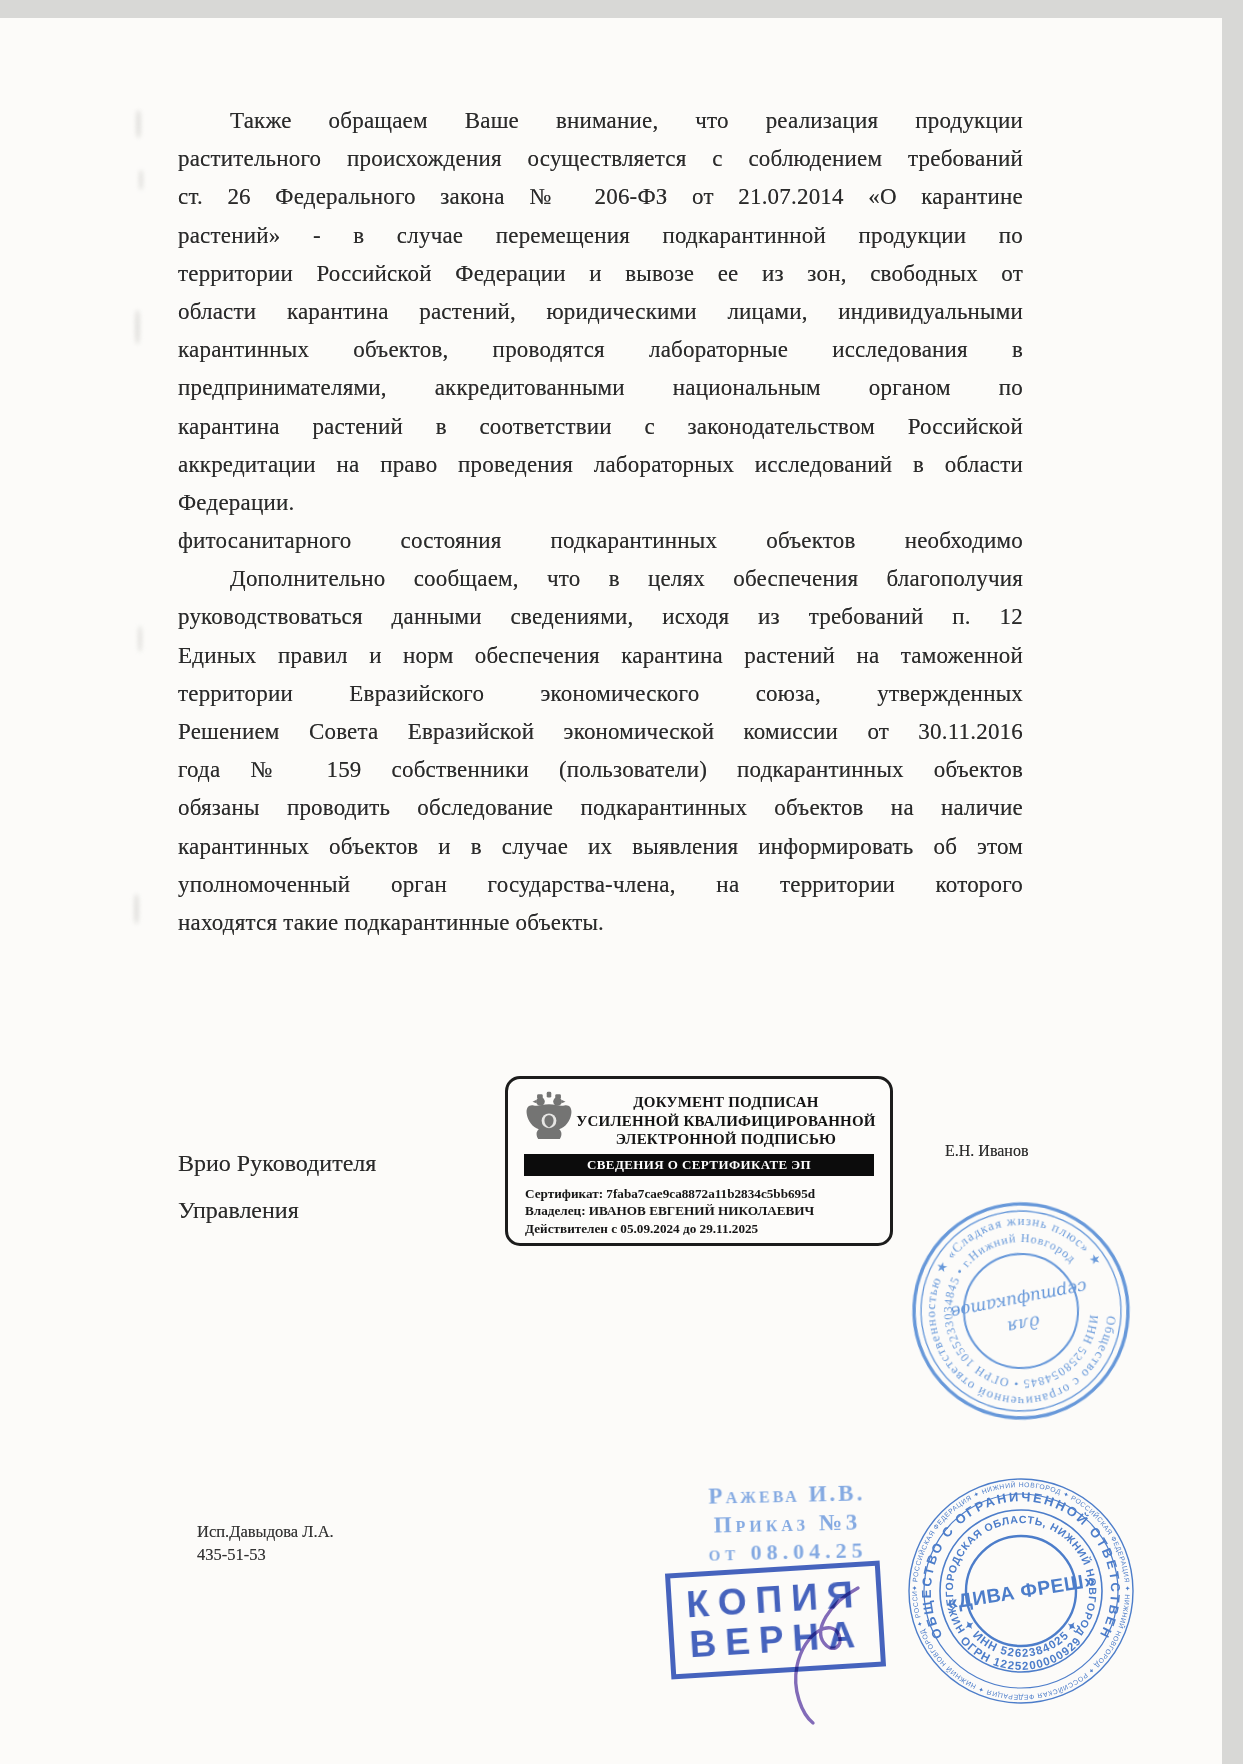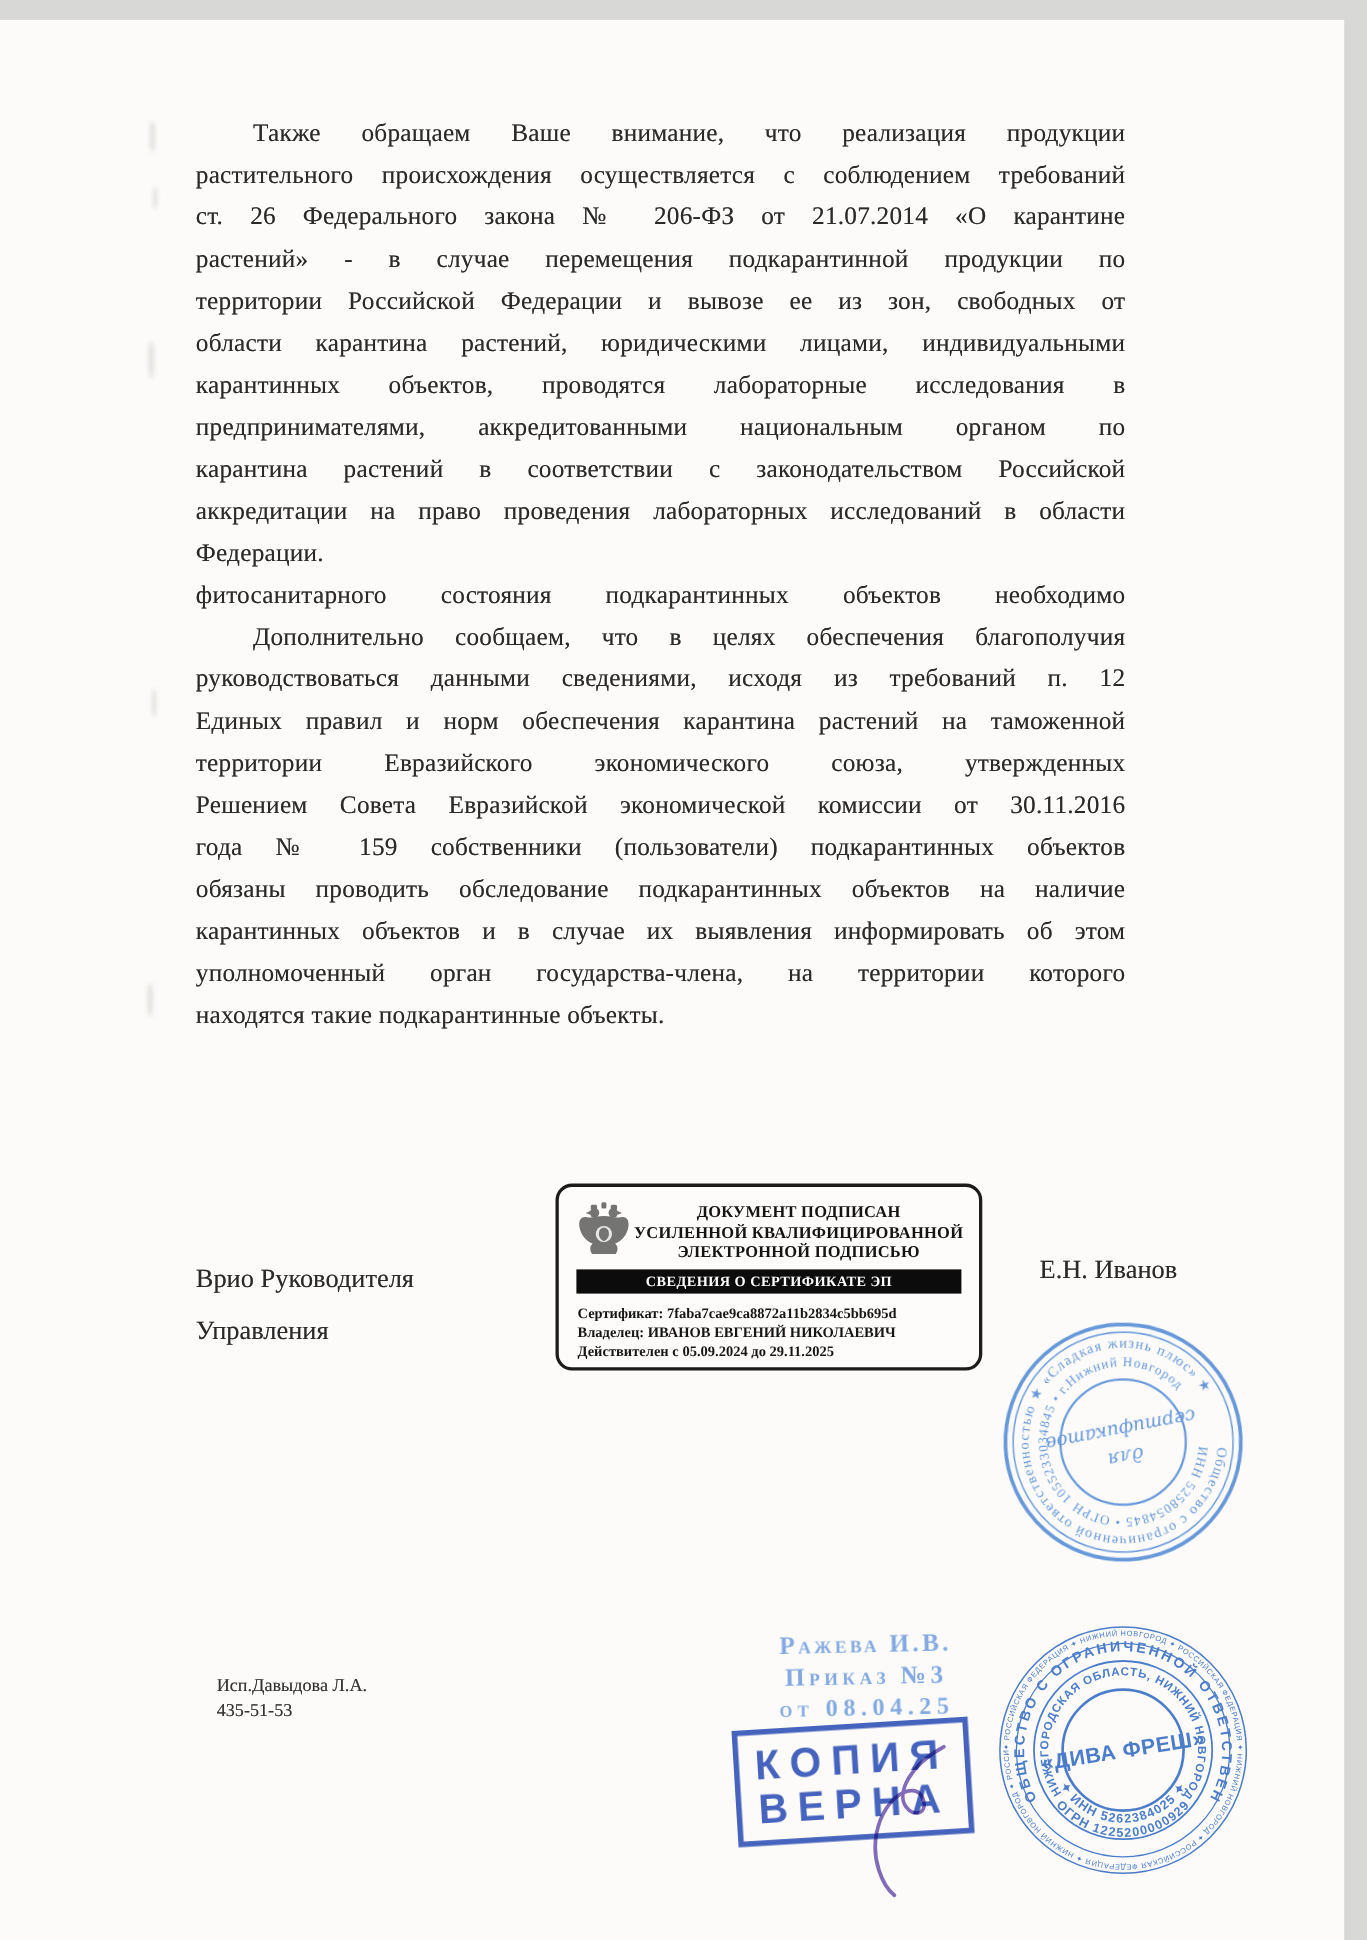--- a/index.html
+++ b/index.html
@@ -14,28 +14,28 @@
   .para .line{
     font-size:23px; line-height:38.2px; height:38.2px;
     text-align:justify; text-align-last:justify;
     color:#2a2a2a; letter-spacing:.2px; white-space:nowrap; overflow:visible;
     text-shadow:0 0 .6px rgba(40,40,40,.55);
   }
   .para .line.first{text-indent:52px;}
   .para .line.last{text-align-last:left;}
   
   .position-block{position:absolute; left:178px; top:1122px; font-size:24px; line-height:47px; color:#2a2a2a; text-shadow:0 0 .6px rgba(40,40,40,.5);}
-  .signer-name{position:absolute; left:945px; top:1124px; font-size:24px; color:#2a2a2a; text-shadow:0 0 .6px rgba(40,40,40,.5);}
+  .signer-name{position:absolute; left:945px; top:1124px; font-size:16px; color:#2a2a2a; text-shadow:0 0 .6px rgba(40,40,40,.5);}
   
   .esign{
     position:absolute; left:505px; top:1058px; width:388px; height:170px;
     border:3px solid #1c1c1c; border-radius:15px; box-sizing:border-box;
     background:rgba(255,255,255,.25);
   }
-  .esign-head{display:flex; align-items:center; padding:11px 12px 0 16px;}
+  .esign-head{display:flex; align-items:flex-start; padding:11px 12px 0 16px;}
   .eagle{width:50px; height:56px; flex:0 0 auto; opacity:.78; filter:blur(.3px);}
   .esign-title{flex:1; text-align:center; font-size:15px; line-height:18.5px; font-weight:600; color:#141414; padding-top:3px; letter-spacing:.2px;}
   .esign-banner{
     margin:5px 16px 0 16px; height:22px; background:#0c0c0c; color:#fff;
     font-size:13px; font-weight:bold; text-align:center; line-height:22px; letter-spacing:.4px;
   }
   .esign-details{padding:9px 0 0 17px; font-size:13.2px; line-height:17.5px; font-weight:600; color:#161616;}
   
   .executor{position:absolute; left:197px; top:1502px; font-size:16.5px; line-height:23px; color:#333; text-shadow:0 0 .5px rgba(40,40,40,.5);}
   

